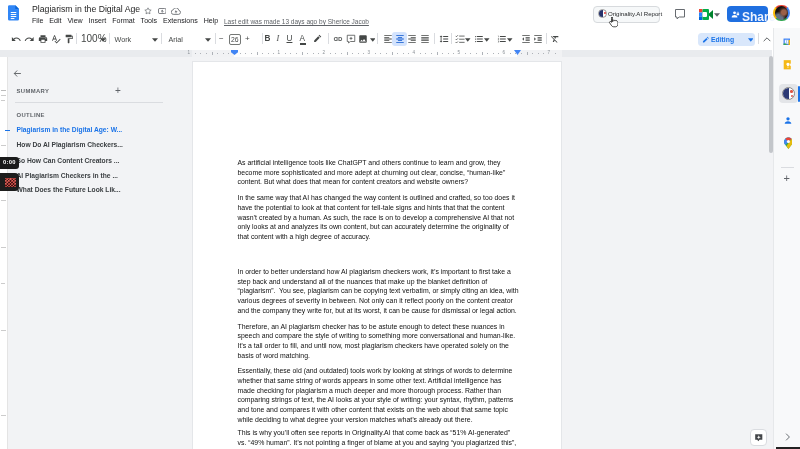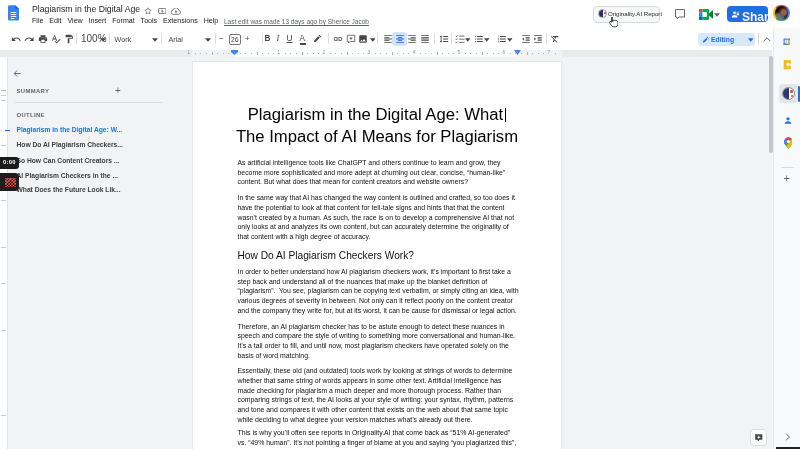--- a/index.html
+++ b/index.html
@@ -318,24 +318,22 @@
   <div class="abs" style="left:16.5px; top:171.6px; font-size:6.7px; font-weight:600; color:#3c4043;">AI Plagiarism Checkers in the ...</div>
   <div class="abs" style="left:16.5px; top:186.4px; font-size:6.7px; font-weight:600; color:#3c4043;">What Does the Future Look Lik...</div>
 
   <div class="abs" style="left:-4px; top:157px; width:23px; height:11.5px; background:#1b1b1b; border-radius:3px; "></div>
   <div class="abs" style="left:0px; top:159.3px; width:19px; font-size:5.8px; font-weight:700; color:#fff; text-align:center; letter-spacing:0.3px;">0:00</div>
   <div class="abs" style="left:-4px; top:172.8px; width:22.5px; height:17.8px; background:#1d1d1d; border-radius:4px;"></div>
   <div class="abs" style="left:4.6px; top:177.6px; width:11px; height:9.3px; background:repeating-linear-gradient(45deg,#93302e 0 1.1px,#230808 1.1px 2.2px),repeating-linear-gradient(-45deg,#a04038 0 1.1px,#2a0a0a 1.1px 2.2px); background-blend-mode:screen;"></div>
 
   <div class="abs" style="left:192px; top:61px; width:370px; height:388px; background:#fff; border:1px solid #e4e6e9; border-bottom:none;"></div>
   <div id="doc" class="abs" style="left:192px; top:61px; width:370px; height:388px; color:#0d0d0d;">
-    <div class="abs" style="left:42px; top:43.3px; width:286px; text-align:center; font-size:16.65px; line-height:21.3px; color:#030303;">Plagiarism in the Digital Age: What<span style="display:inline-block; width:1.2px; height:14.5px; background:#000; vertical-align:-2px; margin-left:2px;"></span><br>The Impact of AI Means for Plagiarism</div>
     <div class="abs body" style="left:45.5px; top:96.8px;">As artificial intelligence tools like ChatGPT and others continue to learn and grow, they<br>become more sophisticated and more adept at churning out clear, concise, “human-like”<br>content. But what does that mean for content creators and website owners?</div>
     <div class="abs body" style="left:45.5px; top:132px;">In the same way that AI has changed the way content is outlined and crafted, so too does it<br>have the potential to look at that content for tell-tale signs and hints that that the content<br>wasn’t created by a human. As such, the race is on to develop a comprehensive AI that not<br>only looks at and analyzes its own content, but can accurately determine the originality of<br>that content with a high degree of accuracy.</div>
-    <div class="abs" style="left:45.5px; top:187.6px; font-size:10.2px; line-height:13px; color:#111; white-space:nowrap;">How Do AI Plagiarism Checkers Work?</div>
     <div class="abs body" style="left:45.5px; top:205.9px;">In order to better understand how AI plagiarism checkers work, it’s important to first take a<br>step back and understand all of the nuances that make up the blanket definition of<br>“plagiarism”.&nbsp; You see, plagiarism can be copying text verbatim, or simply citing an idea, with<br>various degrees of severity in between. Not only can it reflect poorly on the content creator<br>and the company they write for, but at its worst, it can be cause for dismissal or legal action.</div>
     <div class="abs body" style="left:45.5px; top:260.6px;">Therefore, an AI plagiarism checker has to be astute enough to detect these nuances in<br>speech and compare the style of writing to something more conversational and human-like.<br>It’s a tall order to fill, and until now, most plagiarism checkers have operated solely on the<br>basis of word matching.</div>
     <div class="abs body" style="left:45.5px; top:305.2px;">Essentially, these old (and outdated) tools work by looking at strings of words to determine<br>whether that same string of words appears in some other text. Artificial intelligence has<br>made checking for plagiarism a much deeper and more thorough process. Rather than<br>comparing strings of text, the AI looks at your style of writing: your syntax, rhythm, patterns<br>and tone and compares it with other content that exists on the web about that same topic<br>while deciding to what degree your version matches what’s already out there.</div>
     <div class="abs body" style="left:45.5px; top:367px;">This is why you’ll often see reports in Originality.AI that come back as “51% AI-generated”<br>vs. “49% human”. It’s not pointing a finger of blame at you and saying “you plagiarized this”,</div>
   </div>
 
   <div class="abs" style="left:768.5px; top:56px; width:4px; height:97px; background:#c3c6ca; border-radius:2px;"></div>
 
   <div class="abs" style="left:749.5px; top:428.5px; width:17.5px; height:17px; background:#fff; border:1px solid #dadce0; border-radius:4px;"></div>
   <svg class="abs" style="left:753.5px; top:432.5px;" width="9.5" height="9.5" viewBox="0 0 24 24">

